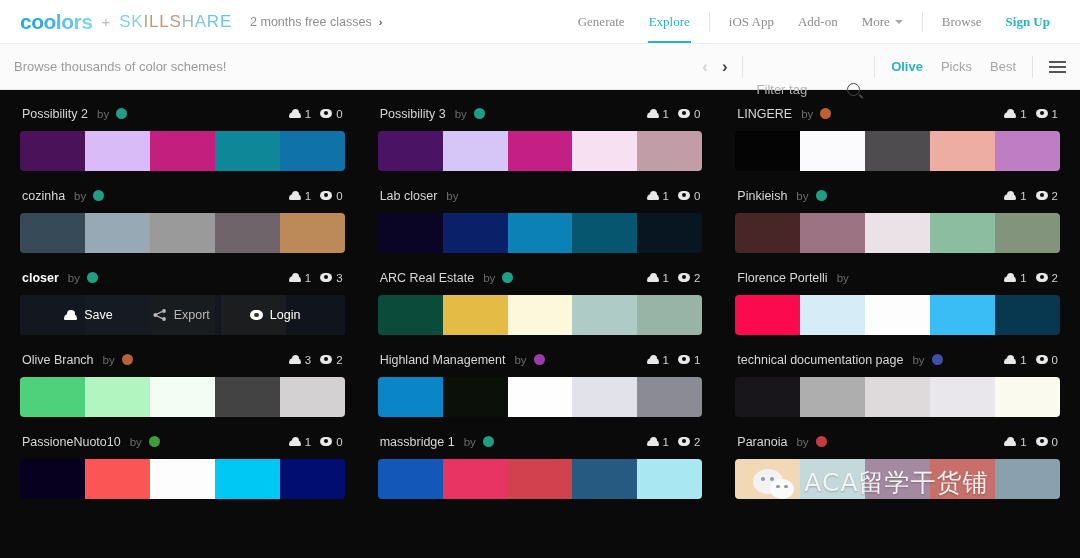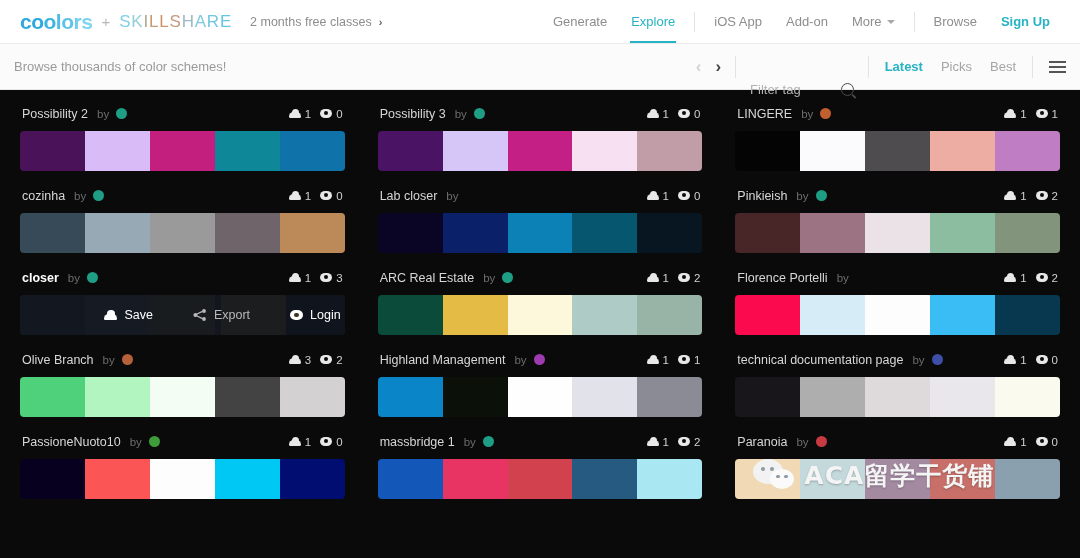--- a/index.html
+++ b/index.html
@@ -44,21 +44,21 @@
     gap: 7px;
   }
   .promo .arr { font-size: 11px; color: #5f5f5f; font-weight: bold; }
 
   .nav-right {
     margin-left: auto;
     display: flex;
     align-items: center;
     height: 100%;
   }
-  .nav-grp { display: flex; align-items: flex-end; height: 100%; }
+  .nav-grp { display: flex; align-items: flex-end; height: 100%; font-family: Liberation Serif, serif; }
   .nav-item {
     font-size: 13px;
     color: #8d8d8d;
     padding: 0 12px;
     height: 100%;
     display: flex;
     align-items: center;
     cursor: pointer;
     position: relative;
   }
@@ -245,21 +245,21 @@
     position: relative;
   }
   .sw { flex: 1 1 0; height: 100%; }
 
   
   .overlay {
     position: absolute;
     inset: 0;
     display: flex;
     align-items: center;
-    justify-content: flex-end;
+    justify-content: center;
     gap: 32px;
     background: rgba(12,16,24,0.80);
   }
   .ov-act {
     display: flex;
     align-items: center;
     gap: 7px;
     font-size: 12.5px;
     color: #ffffff;
     cursor: pointer;
@@ -311,24 +311,23 @@
     border-radius: 50%;
   }
   .ov-ic-share { width: 14px; height: 12px; display: inline-block; }
 
   
   .watermark {
     position: absolute;
     left: 18px; top: 0px;
     height: 100%;
     display: flex;
-    align-items: flex-start;
+    align-items: flex-end;
     gap: 9px;
     pointer-events: none;
-    font-weight: bold;
   }
   .wm-logo { position: relative; width: 42px; height: 30px; }
   .wm-b1 {
     position: absolute;
     left: 0; top: 0;
     width: 30px; height: 25px;
     background: #f2f2f2;
     border-radius: 50%;
   }
   .wm-b1::before, .wm-b1::after {
@@ -428,21 +427,21 @@
       <span class="pg prev">‹</span>
       <span class="pg next">›</span>
     </div>
     <div class="sub-sep"></div>
     <div class="filter-box">
       <span class="filter-txt">Filter tag</span>
       <span class="mag"></span>
     </div>
     <div class="sub-sep"></div>
     <div class="sorts">
-      <span class="sort active">Latest</span>
+      <span class="sort active">Olive</span>
       <span class="sort">Picks</span>
       <span class="sort">Best</span>
     </div>
     <div class="sub-sep"></div>
     <div class="hamb">
         <i></i>
         <i></i>
         <i></i>
       </div>
   </div>

